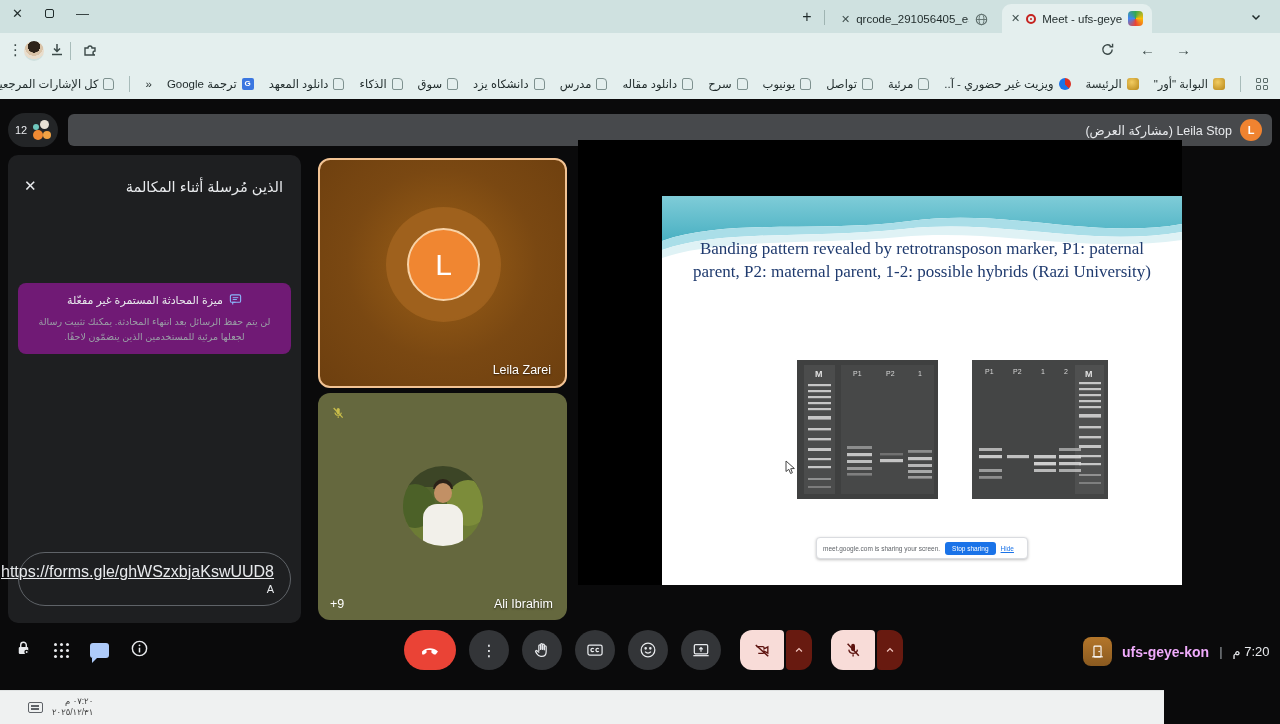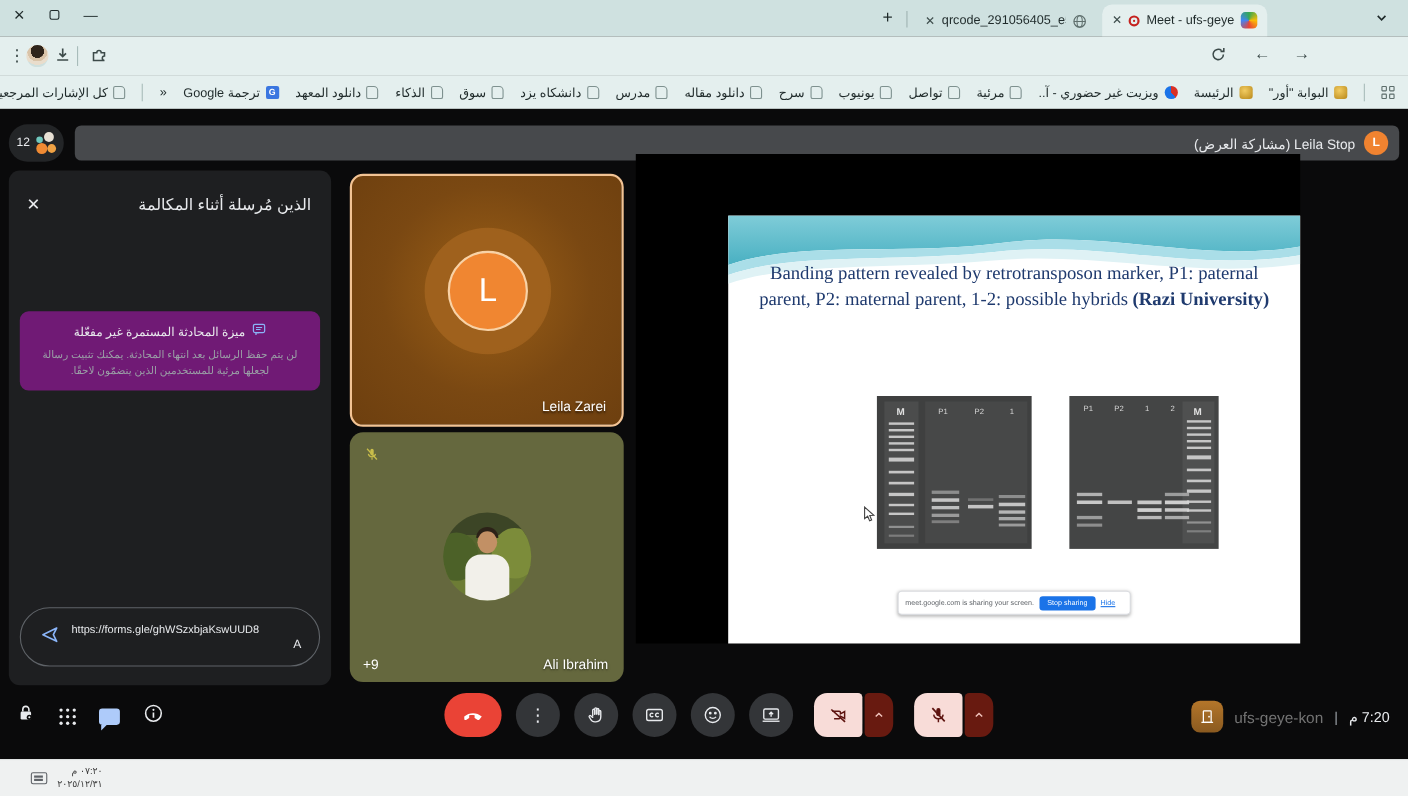--- a/index.html
+++ b/index.html
@@ -62,21 +62,21 @@
   .panel-title { position:absolute; right:18px; top:24px; font-size:14.5px; color:#e8eaed; }
   .toggle-row { position:absolute; right:10px; left:10px; top:70px; height:44px; background:#2a2b2d; border-radius:8px; display:flex; align-items:center; padding:0 12px; direction:rtl; }
   .toggle-row .lbl { font-size:11px; color:#e8eaed; }
   .switch { margin-right:auto; width:36px; height:20px; background:#a8c7fa; border-radius:10px; position:relative; }
   .switch .knob { position:absolute; left:1px; top:1px; width:18px; height:18px; border-radius:50%; background:#0b57d0; color:#fff; display:flex; align-items:center; justify-content:center; }
   .notice { position:absolute; right:10px; left:10px; top:128px; background:#701a75; border-radius:8px; padding:10px 8px; text-align:center; }
   .notice .head { display:flex; align-items:center; justify-content:center; gap:6px; font-size:11px; color:#e8eaed; }
   .notice .body { margin-top:7px; font-size:9.5px; color:#9aa0a6; line-height:1.55; }
   .msg-pill { position:absolute; right:10px; left:10px; top:397px; height:54px; border:1px solid #5f6368; border-radius:27px; display:flex; align-items:center; direction:rtl; padding:0 16px; gap:10px; }
   .msg-pill .txt { flex:1; text-align:left; direction:ltr; }
-  .msg-pill .link { font-size:10px; color:#e8eaed; display:block; text-align:left; }
+  .msg-pill .link { font-size:16px; color:#e8eaed; display:block; text-align:center;text-decoration:underline; }
   .msg-pill .sender { font-size:11px; color:#e8eaed; display:block; text-align:right; margin-top:2px; }
   .send-btn { margin-right:auto; order:2; }
 
   
   .tile { position:absolute; left:318px; width:249px; border-radius:12px; overflow:hidden; }
   .tile .name { position:absolute; right:14px; bottom:9px; font-size:12.5px; color:#fff; text-shadow:0 1px 2px rgba(0,0,0,.6); }
   .tile-leila { top:59px; height:230px; background:radial-gradient(circle at 50% 46%, #8a5314 0 30%, #7a4812 55%, #6d3f0f 100%); border:2px solid #f2c394; }
   .halo { position:absolute; left:66px; top:47px; width:115px; height:115px; border-radius:50%; background:rgba(236,152,66,.22); }
   .big-avatar { position:absolute; left:87px; top:68px; width:73px; height:73px; border-radius:50%; background:#f08631; border:2px solid #f8d2a6; color:#fff; font-size:30px; display:flex; align-items:center; justify-content:center; }
   .tile-ali { top:294px; height:227px; background:#65683e; }
@@ -86,46 +86,46 @@
   .photo-avatar .bushL { position:absolute; left:-8px; top:18px; width:40px; height:44px; border-radius:50%; background:#4c6128; }
   .photo-avatar .bushR { position:absolute; right:-6px; top:14px; width:42px; height:46px; border-radius:50%; background:#7c8c3a; }
   .photo-avatar .body { position:absolute; left:20px; top:38px; width:40px; height:44px; border-radius:14px 14px 0 0; background:#f2f0ea; }
   .photo-avatar .head { position:absolute; left:31px; top:17px; width:18px; height:20px; border-radius:50%; background:#c29065; }
   .photo-avatar .hair { position:absolute; left:30px; top:13px; width:20px; height:10px; border-radius:10px 10px 0 0; background:#2c2218; }
 
   
   .stage { position:absolute; left:578px; top:41px; width:604px; height:445px; background:#000; }
   .slide { position:absolute; left:662px; top:97px; width:520px; height:389px; background:#fff; }
   .slide-title { position:absolute; left:24px; right:24px; top:42px; text-align:center; font-family:"Liberation Serif","DejaVu Serif",serif; font-size:17px; line-height:1.35; color:#1f3a6e; }
-  .slide-title b { font-weight:bold; }
+  .slide-title b { font-weight:normal; }
   .gel { position:absolute; top:164px; }
   .gel-left { left:135px; }
   .gel-right { left:310px; }
   .share-banner { position:absolute; left:154px; top:341px; width:212px; height:22px; background:#fff; border:1px solid #dadce0; border-radius:4px; box-shadow:0 1px 3px rgba(0,0,0,.25); display:flex; align-items:center; gap:5px; padding:0 6px; }
   .share-banner .t { font-size:6.5px; color:#5f6368; white-space:nowrap; }
   .share-banner .stop { background:#1a73e8; color:#fff; border:none; border-radius:3px; font-size:6.5px; padding:3px 7px; white-space:nowrap; }
   .share-banner .hide { font-size:6.5px; color:#1a73e8; text-decoration:underline; white-space:nowrap; }
   .cursor { position:absolute; left:123px; top:264px; }
 
   
   .bottom-left { position:absolute; left:14px; top:540px; display:flex; align-items:center; gap:21px; }
   .controls { position:absolute; left:404px; top:531px; display:flex; align-items:center; gap:13px; }
   .ctl-circle { width:40px; height:40px; border-radius:20px; background:#333538; display:flex; align-items:center; justify-content:center; color:#e8eaed; }
   .end-call { width:52px; height:40px; border-radius:20px; background:#ea4336; display:flex; align-items:center; justify-content:center; }
   .off-group { display:flex; gap:2px; margin-left:6px; }
   .off-main { width:44px; height:40px; border-radius:12px 4px 4px 12px; background:#f8dcd8; display:flex; align-items:center; justify-content:center; color:#5e1410; }
   .off-chevron { width:26px; height:40px; border-radius:4px 12px 12px 4px; background:#681a10; display:flex; align-items:center; justify-content:center; color:#f2c4bd; }
   .meet-footer { position:absolute; left:1083px; top:538px; display:flex; align-items:center; gap:10px; }
   .room-icon { width:29px; height:29px; border-radius:8px; background:linear-gradient(#b4762a,#8a5a20); display:flex; align-items:center; justify-content:center; }
-  .meet-code { font-size:14px; font-weight:normal; color:#737373; }
+  .meet-code { font-size:14px; font-weight:bold; color:#f0abfc; }
   .footer-sep { color:#9aa0a6; font-size:13px; }
   .meet-time { font-size:13px; color:#e8eaed; direction:rtl; }
 
   
-  .taskbar { position:absolute; left:0; top:690px; width:1280px; height:34px; background:#eff1f1; border-top:1px solid #e0e3e3; }
+  .taskbar { position:absolute; left:0; top:690px; width:1164px; height:34px; background:#eff1f1; border-top:1px solid #e0e3e3; }
   .tray-kbd { position:absolute; left:28px; top:11px; width:15px; height:11px; border:1.2px solid #5f6368; border-radius:2px; }
   .tray-kbd::after { content:""; position:absolute; left:2px; top:2px; width:8px; height:2px; background:#5f6368; box-shadow:0 3px 0 #5f6368; }
   .tray-clock { position:absolute; left:52px; top:5px; font-size:8.5px; color:#3c3c3c; line-height:1.35; }
 
   .grid9 { width:15px; height:15px; position:relative; }
   .grid9 i { position:absolute; width:3px; height:3px; border-radius:50%; background:#e8eaed;
      box-shadow:6px 0 0 #e8eaed, 12px 0 0 #e8eaed, 0 6px 0 #e8eaed, 6px 6px 0 #e8eaed, 12px 6px 0 #e8eaed, 0 12px 0 #e8eaed, 6px 12px 0 #e8eaed, 12px 12px 0 #e8eaed; }
   .chat-filled { position:relative; width:19px; height:15px; background:#aecbfa; border-radius:3px; }
   .chat-filled::after { content:""; position:absolute; left:2px; bottom:-5px; border:5px solid rgba(0,0,0,0); border-top-color:#aecbfa; border-left-color:#aecbfa; border-width:5px 5px 0 0; }
 </style>

